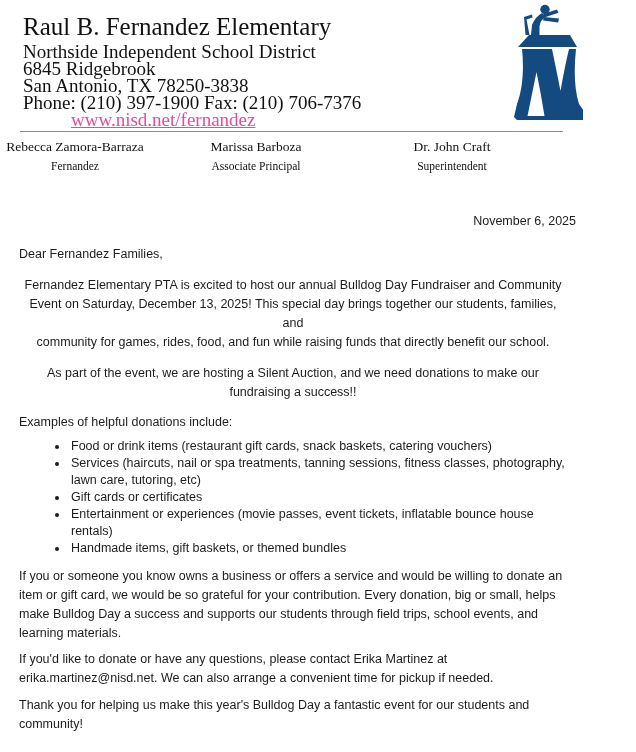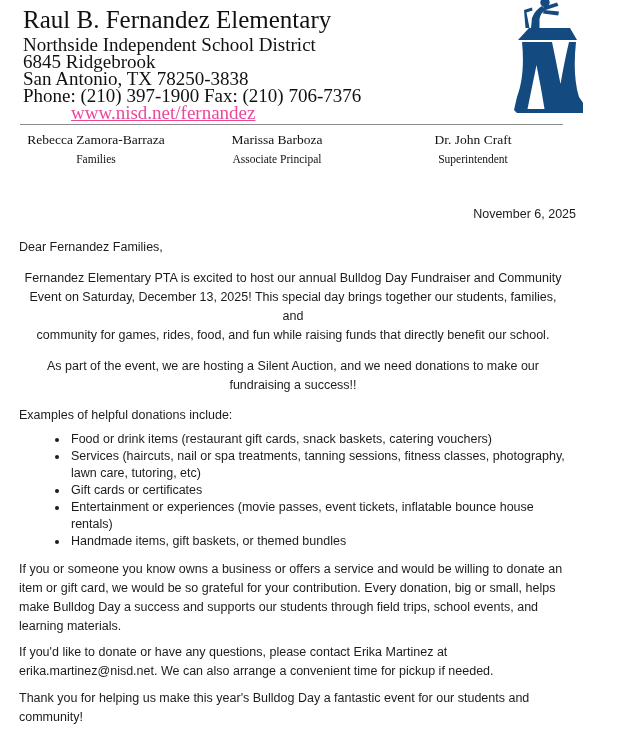--- a/index.html
+++ b/index.html
@@ -4,21 +4,21 @@
 <style>
   html,body{margin:0;padding:0;background:#ffffff;}
   .page{
     position:relative;
     width:583px;height:752px;
     background:#fff;
     overflow:hidden;
     font-family:"Liberation Sans",sans-serif;
     color:#1f1f1f;
     box-sizing:border-box;
-    padding-top:4px;
+    padding-top:11px;
   }
   
   .letterhead{position:relative;margin-left:23px;}
   .school-name{
     font-family:"Liberation Serif",serif;
     font-weight:400;
     font-size:25px;
     line-height:27px;
     margin:2px 0 3px 0;
     color:#111;
@@ -51,21 +51,20 @@
     margin-top:7px;
     font-family:"Liberation Serif",serif;
     color:#111;
   }
   .official{
     position:absolute;
     top:0;
     transform:translateX(-50%);
     text-align:center;
     white-space:nowrap;
-    margin-left:21px;
   }
   .official .name{font-size:13.5px;line-height:16px;}
   .official .title{font-size:11.5px;line-height:14px;margin-top:4px;}
   .official.c1{left:75px;}
   .official.c2{left:256px;}
   .official.c3{left:452px;}
   
   .letter{
     padding:0 16px 0 19px;
     font-size:12.5px;
@@ -129,21 +128,21 @@
         <text x="70" y="123" font-size="5" font-family="Liberation Serif, serif" fill="#134a80">SM</text>
       </svg>
     </div>
   </header>
 
   <hr class="divider">
 
   <section class="officials">
     <div class="official c1">
       <div class="name">Rebecca Zamora-Barraza</div>
-      <div class="title">Families</div>
+      <div class="title">Fernandez</div>
     </div>
     <div class="official c3">
       <div class="name">Dr. John Craft</div>
       <div class="title">Superintendent</div>
     </div>
     <div class="official c2">
       <div class="name">Marissa Barboza</div>
       <div class="title">Associate Principal</div>
     </div>
   </section>

